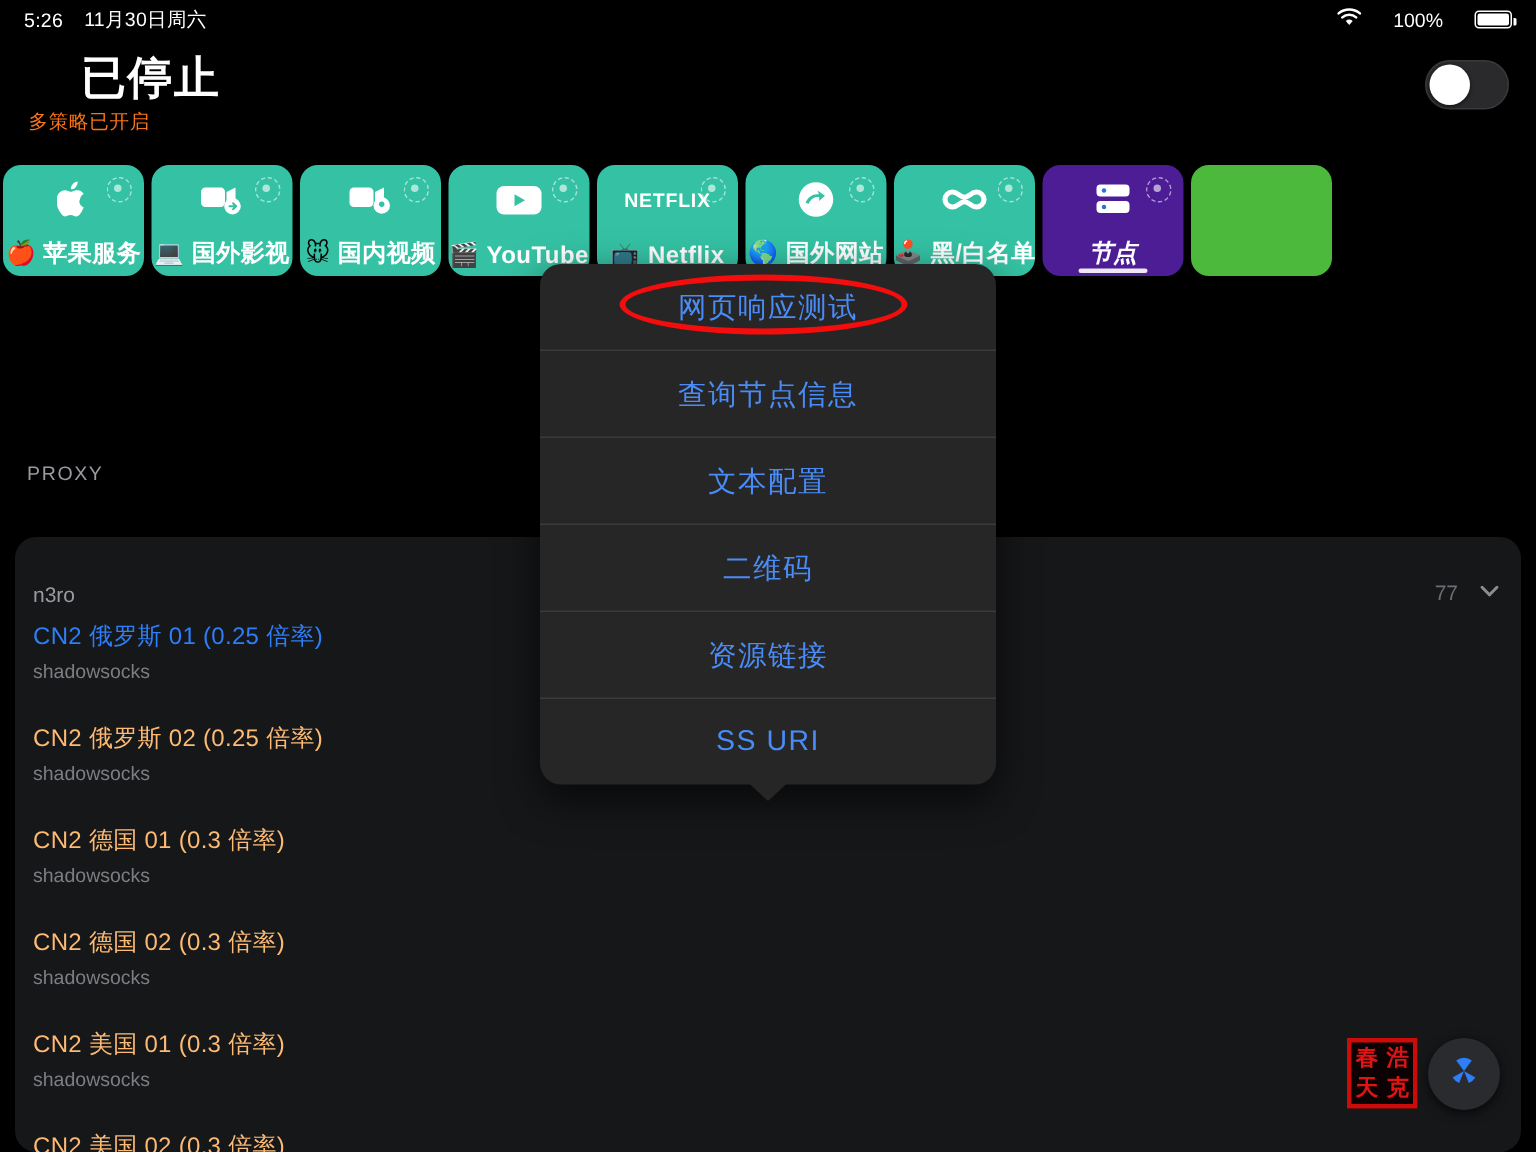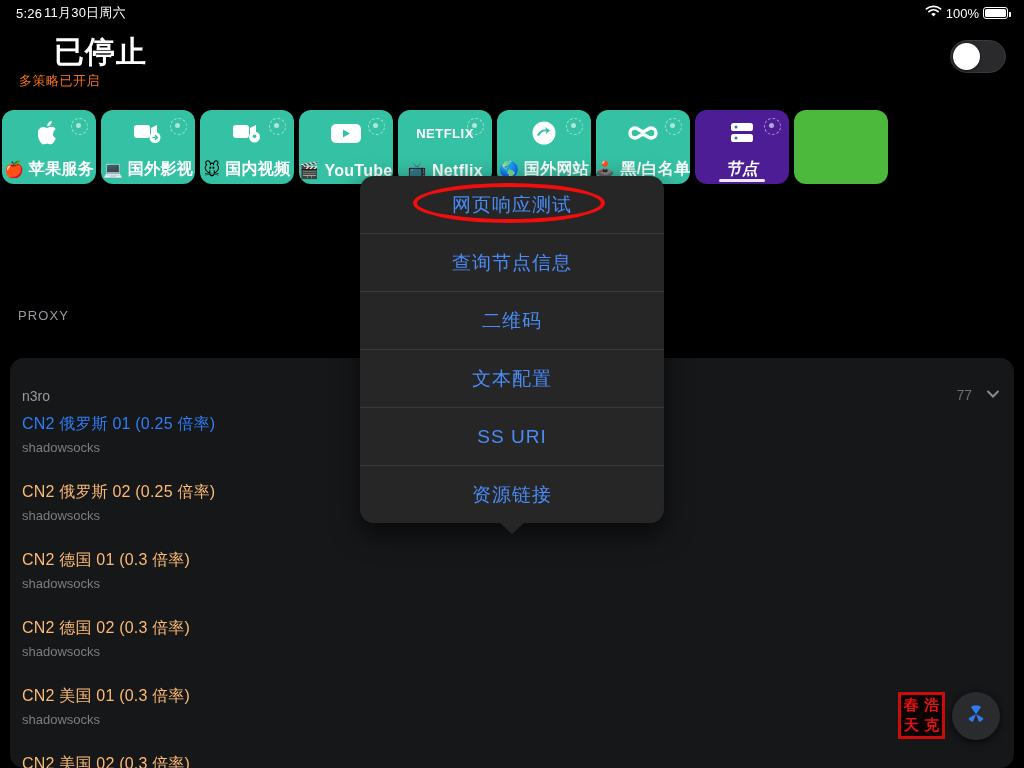--- a/index.html
+++ b/index.html
@@ -12,22 +12,22 @@
   }
   #root { position: relative; width: 1024px; height: 768px; background: #000; }
 
   
   .statusbar {
     position: absolute; top: 0; left: 0; width: 1024px; height: 26px;
     display: flex; align-items: center; justify-content: space-between;
     padding: 0 16px; box-sizing: border-box;
     color: #fff; font-size: 13px;
   }
-  .sb-left { display: flex; align-items: center; gap: 2px; }
-  .sb-right { display: flex; align-items: center; gap: 4px; }
+  .sb-left { display: flex; align-items: center; gap: 14px; }
+  .sb-right { display: flex; align-items: center; gap: 21px; }
   .sb-time { font-size: 13px; letter-spacing: .2px; }
   .sb-date { font-size: 13px; letter-spacing: .2px; }
   .sb-pct { font-size: 13px; }
   .batt { width: 25px; height: 12px; border: 1.3px solid #fff; border-radius: 3px; position: relative; box-sizing: border-box; }
   .batt:after { content:""; position:absolute; right:-3.5px; top:3.5px; width:2px; height:5px; background:#fff; border-radius:0 1px 1px 0; }
   .batt i { position:absolute; left:1.2px; top:1.2px; bottom:1.2px; width: calc(100% - 2.4px); background:#fff; border-radius:1.5px; display:block; }
 
   
   .header { position:absolute; top: 30px; left: 0; width: 1024px; height: 72px; }
   .h-title { position:absolute; left: 18px; top: 2px; color:#fff; font-size: 30px; font-weight: 700; letter-spacing: 1px; margin-left: 36px; }
@@ -324,24 +324,24 @@
         <div class="n-name">CN2 美国 02 (0.3 倍率)</div>
 
       </div>
     </div>
   </div>
 
   <div class="menu">
     <div class="menu-inner">
       <div class="menu-item">网页响应测试</div>
       <div class="menu-item">查询节点信息</div>
+      <div class="menu-item">文本配置</div>
       <div class="menu-item">二维码</div>
-      <div class="menu-item">文本配置</div>
+      <div class="menu-item">资源链接</div>
       <div class="menu-item">SS URI</div>
-      <div class="menu-item">资源链接</div>
     </div>
     <div class="menu-tail"></div>
     <div class="annot-ellipse"></div>
   </div>
 
   <div class="seal">
     <span>春</span>
     <span>浩</span>
     <span>天</span>
     <span>克</span>

